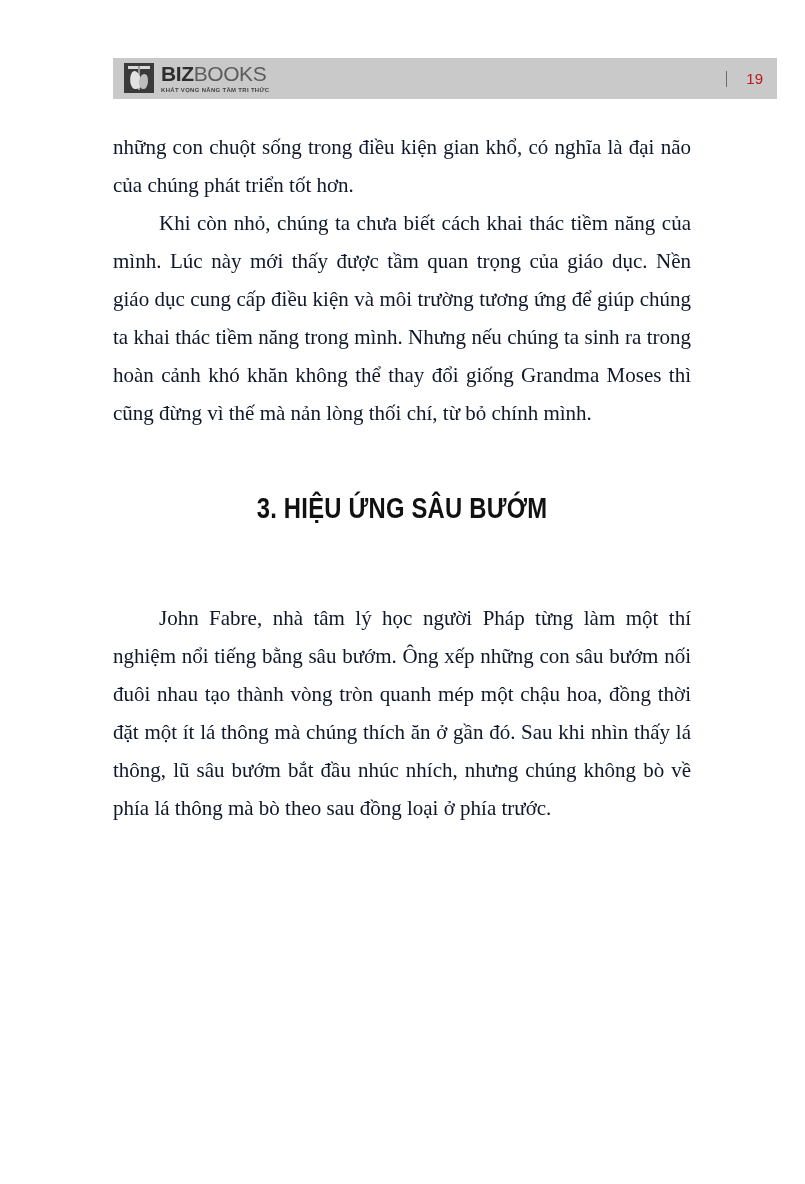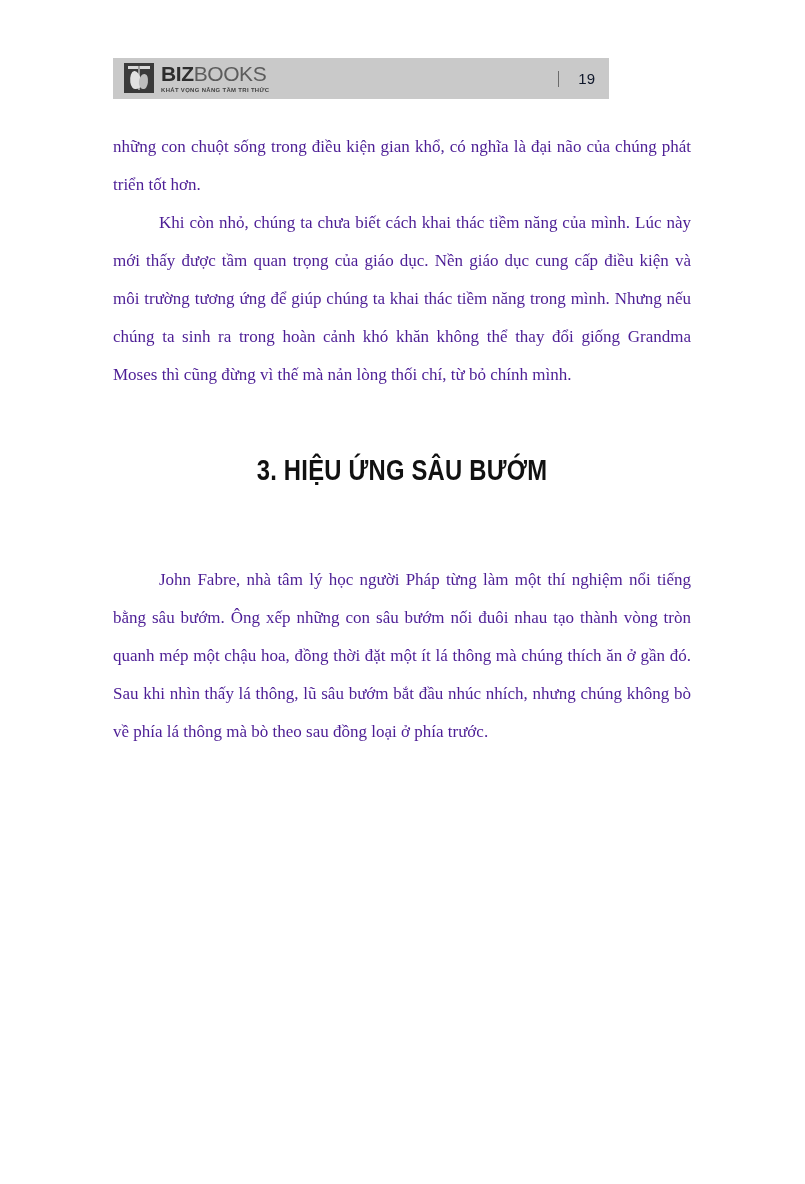--- a/index.html
+++ b/index.html
@@ -20,21 +20,21 @@
     position: absolute;
     inset: 0;
     background: #ffffff;
   }
 
   
   .header-bar {
     position: absolute;
     left: 113px;
     top: 58px;
-    width: 496px;
+    width: 664px;
     height: 41px;
     background: #c9c9c9;
     display: flex;
     align-items: center;
     justify-content: space-between;
     box-sizing: border-box;
     padding: 0 14px 0 11px;
   }
 
   .brand {
@@ -117,21 +117,21 @@
     color: #3f3f3f;
     margin-top: 3px;
     white-space: nowrap;
     transform: scaleX(0.96);
     transform-origin: left center;
   }
 
   .folio {
     font-family: "Liberation Sans", sans-serif;
     font-size: 15px;
-    color: #0f172a;
+    color: #b91c1c;
     display: flex;
     align-items: center;
     gap: 19px;
     white-space: nowrap;
   }
   .folio .rule {
     display: inline-block;
     width: 1px;
     height: 16px;
     background: #6b6b6b;
@@ -140,26 +140,26 @@
   
   .content {
     position: absolute;
     left: 113px;
     top: 128px;
     width: 578px;
   }
 
   p.para {
     margin: 0;
-    font-size: 17px;
+    font-size: 21px;
     line-height: 38px;
     text-align: justify;
     text-justify: inter-word;
     hyphens: none;
-    color: #4c1d95;
+    color: #0f172a;
   }
   p.para.indent {
     text-indent: 46px;
   }
 
   
 
   .section-title {
     margin: 0;
     text-align: center;

